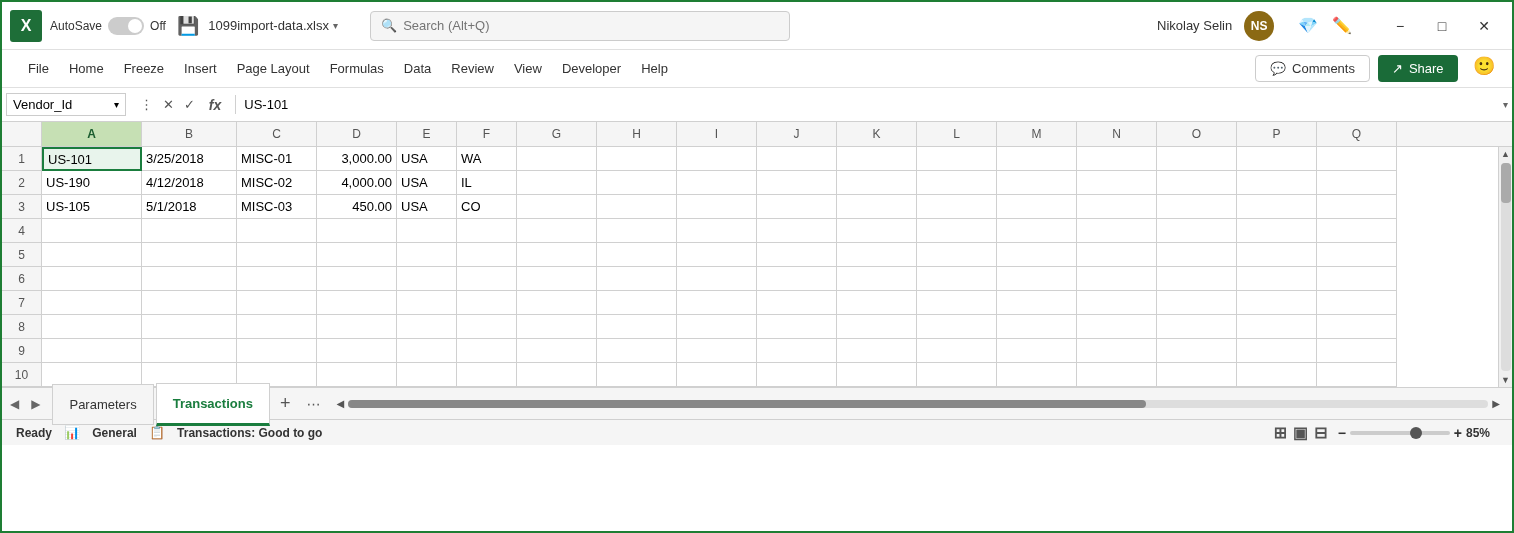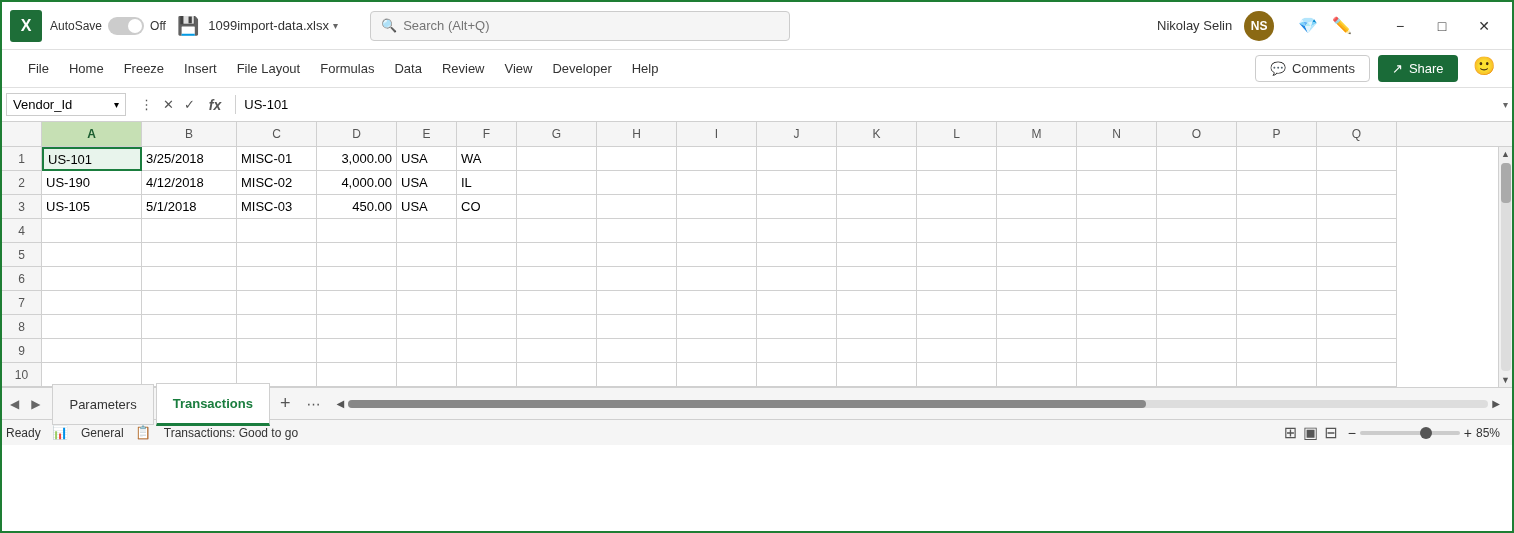--- a/index.html
+++ b/index.html
@@ -73,21 +73,21 @@
     .sheet-tab.active { color: #1a7d3e; border-bottom: 3px solid #1a7d3e; font-weight: 600; background: #fff; }
     .sheet-tab.inactive { background: #f5f5f5; border-bottom: 1px solid #d0d0d0; }
     .add-sheet-btn { font-size: 18px; color: #555; cursor: pointer; padding: 0 8px; }
     .tab-more { margin-left: 4px; color: #555; font-size: 14px; cursor: pointer; }
     .h-scrollbar { flex: 1; display: flex; align-items: center; padding: 0 8px; gap: 4px; margin-left: 8px; }
     .h-scroll-btn { font-size: 10px; color: #555; cursor: pointer; }
     .h-scroll-track { flex: 1; height: 8px; background: #ddd; border-radius: 4px; position: relative; }
     .h-scroll-thumb { width: 70%; height: 8px; background: #888; border-radius: 4px; position: absolute; left: 0; }
 
     
-    .status-bar { display: flex; align-items: center; height: 26px; background: #f5f5f5; border-top: 1px solid #d0d0d0; padding: 0 4px; font-size: 12px; color: #333; }
+    .status-bar { display: flex; align-items: center; height: 26px; background: #f5f5f5; border-top: 1px solid #d0d0d0; padding: 0 14px; font-size: 12px; color: #333; font-weight: bold; }
     .status-left { display: flex; align-items: center; gap: 12px; }
     .status-right { margin-left: auto; display: flex; align-items: center; gap: 10px; }
     .zoom-control { display: flex; align-items: center; gap: 4px; }
     .zoom-minus, .zoom-plus { cursor: pointer; font-size: 14px; }
     .zoom-slider { width: 100px; height: 4px; background: #ccc; border-radius: 2px; position: relative; }
     .zoom-thumb { width: 12px; height: 12px; background: #555; border-radius: 50%; position: absolute; top: -4px; left: 60%; }
     .view-icons { display: flex; gap: 6px; }
 
     
     .col-a { width: 100px; min-width: 100px; }
@@ -139,21 +139,21 @@
       <div class="win-btn close">✕</div>
     </div>
   </div>
 </div>
 
 <div class="menu-bar">
   <div class="menu-item">File</div>
   <div class="menu-item">Home</div>
   <div class="menu-item">Freeze</div>
   <div class="menu-item">Insert</div>
-  <div class="menu-item">File Layout</div>
+  <div class="menu-item">Page Layout</div>
   <div class="menu-item">Formulas</div>
   <div class="menu-item">Data</div>
   <div class="menu-item">Review</div>
   <div class="menu-item">View</div>
   <div class="menu-item">Developer</div>
   <div class="menu-item">Help</div>
 
   <div class="menu-right">
     <div class="comments-btn">
       <span>💬</span>

